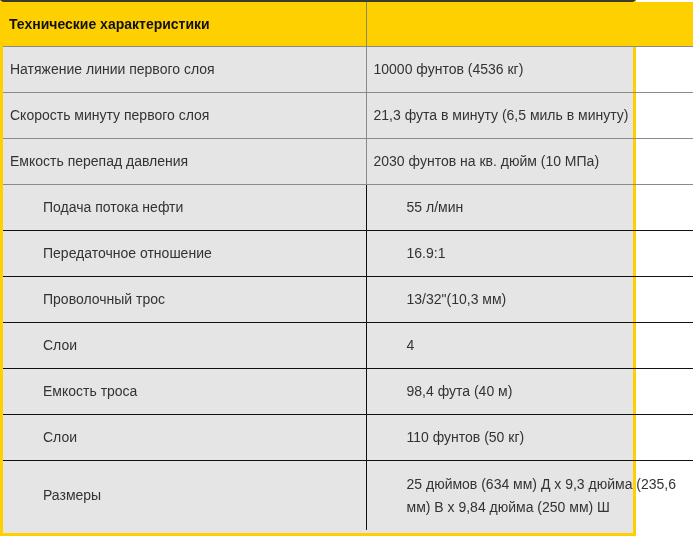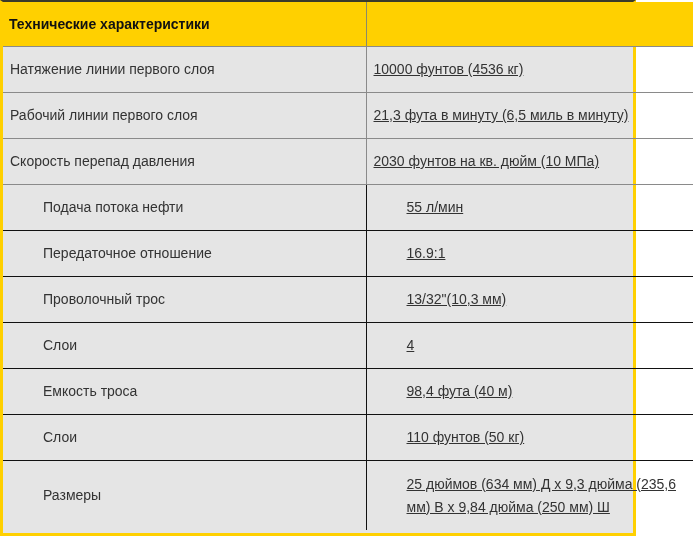--- a/index.html
+++ b/index.html
@@ -34,21 +34,21 @@
     color: #111111;
     font-weight: bold;
     height: 44px;
     border-right: 1px solid #8a8a6a;
     border-bottom: 1px solid #8a8a8a;
   }
   table.specs th:last-child { border-right: none; }
   tr.gray td { border: 1px solid #8a8a8a; height: 45px; padding-left: 7px; }
   tr.dark td { border: 1px solid #111111; height: 45px; padding-left: 40px; }
   tr.dark td:first-child, tr.gray td:first-child { border-left: none; }
-  tr.dark td:last-child, tr.gray td:last-child { border-right: none; text-decoration: underline; }
+  tr.dark td:last-child, tr.gray td:last-child { border-right: none; }
   tr.tall td { height: 69px; }
   tr.lastrow td { border-bottom: none; }
   td.val { padding-left: 7px; }
 </style>
 </head>
 <body>
 
 <div class="frame">
   <table class="specs">
     <colgroup>
@@ -60,25 +60,25 @@
         <th>Технические характеристики</th>
         <th></th>
       </tr>
     </thead>
     <tbody>
       <tr class="gray">
         <td>Натяжение линии первого слоя</td>
         <td class="val">10000 фунтов (4536 кг)</td>
       </tr>
       <tr class="gray">
-        <td>Рабочий линии первого слоя</td>
+        <td>Скорость минуту первого слоя</td>
         <td class="val">21,3 фута в минуту (6,5 миль в минуту)</td>
       </tr>
       <tr class="gray">
-        <td>Скорость перепад давления</td>
+        <td>Емкость перепад давления</td>
         <td class="val">2030 фунтов на кв. дюйм (10 МПа)</td>
       </tr>
       <tr class="dark">
         <td>Подача потока нефти</td>
         <td class="val">55 л/мин</td>
       </tr>
       <tr class="dark">
         <td>Передаточное отношение</td>
         <td class="val">16.9:1</td>
       </tr>

